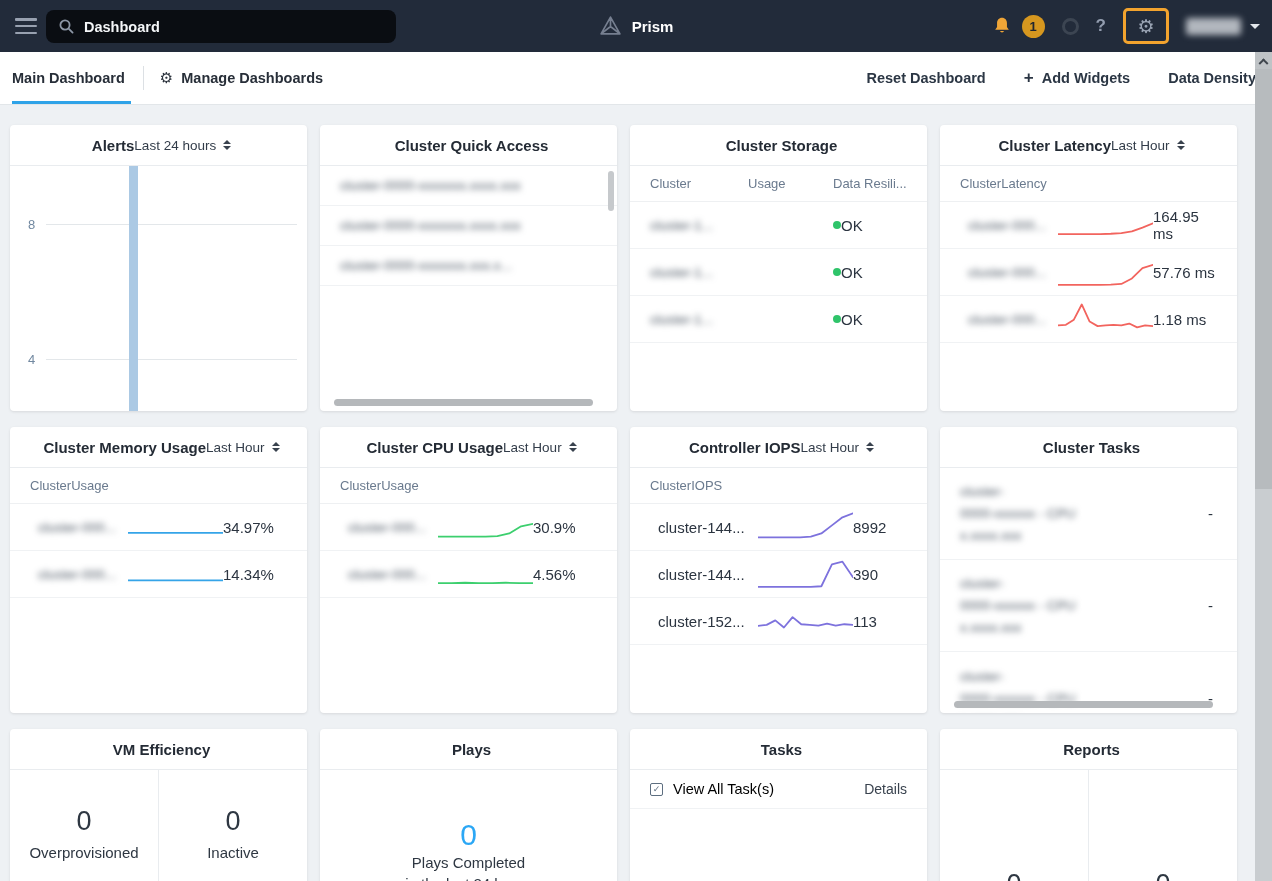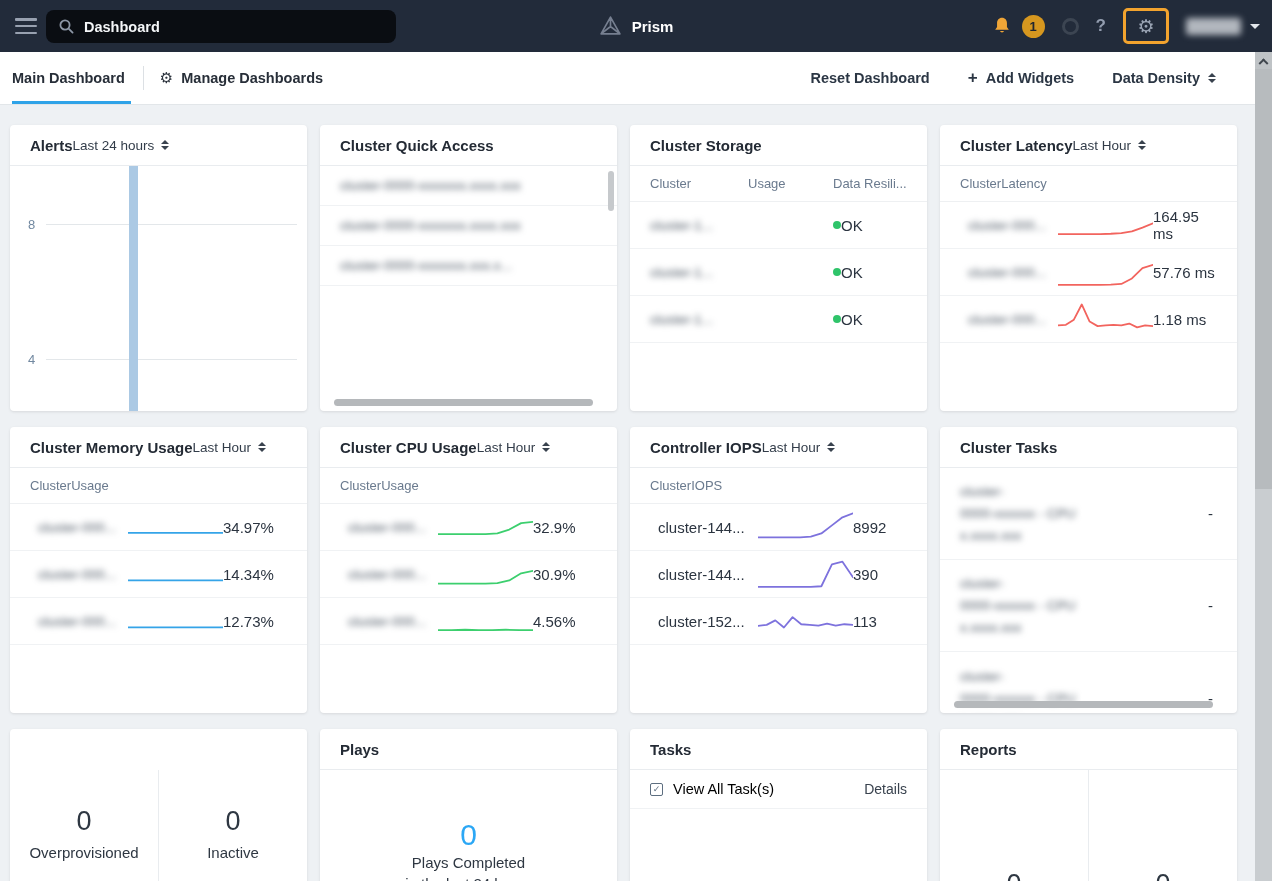--- a/index.html
+++ b/index.html
@@ -16,38 +16,38 @@
   .brand .name { color:#ffffff; font-size:15px; font-weight:700; }
   .top-right { position:absolute; right:12px; top:0; height:52px; display:flex; align-items:center; gap:17px; }
   .badge { width:23px; height:23px; border-radius:50%; background:#d6971f; color:#20262f; font-size:13px; font-weight:700; display:flex; align-items:center; justify-content:center; margin-left:-8px; }
   .ring { width:17px; height:17px; border:3.5px solid #3c4552; border-radius:50%; }
   .help { color:#939daf; font-size:17px; font-weight:700; cursor:pointer; }
   .gearbtn { width:46px; height:36px; border:3px solid #f2a32e; border-radius:5px; display:flex; align-items:center; justify-content:center; color:#9aa4b4; font-size:19px; cursor:pointer; }
   .userblob { width:55px; height:17px; border-radius:3px; background:#b2b7be; filter:blur(3px); }
   .caret { width:0; height:0; border-left:5px solid transparent; border-right:5px solid transparent; border-top:5px solid #e3e7ec; margin-left:2px; }
 
   
-  .subnav { height:53px; background:#ffffff; border-bottom:1px solid #e2e6e9; display:flex; align-items:stretch; padding-right:56px; position:relative; z-index:10; }
+  .subnav { height:53px; background:#ffffff; border-bottom:1px solid #e2e6e9; display:flex; align-items:stretch; position:relative; z-index:10; }
   .tab { position:relative; display:flex; align-items:center; padding:0 18px 0 12px; font-size:14.5px; font-weight:700; color:#272e38; cursor:pointer; }
   .tab.active::after { content:""; position:absolute; left:12px; right:12px; bottom:0; height:3px; background:#2fa3e8; }
   .vdiv { width:1px; background:#dcе0e4; background:#dce0e4; margin:14px 0; }
   .manage { display:flex; align-items:center; gap:8px; padding:0 16px; font-size:14.5px; font-weight:700; color:#272e38; cursor:pointer; }
   .manage .gear-sm { font-size:15px; color:#2b323c; }
   .subnav-actions { margin-left:auto; display:flex; align-items:center; gap:38px; }
   .subnav-actions .act { font-size:14.5px; font-weight:600; color:#2b3644; cursor:pointer; display:flex; align-items:center; gap:8px; }
   .sorter { display:inline-flex; flex-direction:column; gap:2px; }
   .sorter i { width:0; height:0; border-left:4px solid transparent; border-right:4px solid transparent; display:block; }
   .sorter .up { border-bottom:4px solid #39424e; }
   .sorter .dn { border-top:4px solid #39424e; }
 
   
   .main { padding:20px 10px; display:grid; grid-template-columns:repeat(4,297px); grid-auto-rows:286px; gap:16px 13px; }
   .card { background:#ffffff; border-radius:4px; box-shadow:0 1px 3px rgba(0,0,0,.10); position:relative; overflow:hidden; }
   .card.tall { height:320px; }
-  .card-head { height:41px; display:flex; align-items:center; justify-content:flex-start; padding:0 14px 0 20px; border-bottom:1px solid #e9ecef; }
+  .card-head { height:41px; display:flex; align-items:center; justify-content:center; padding:0 14px 0 20px; border-bottom:1px solid #e9ecef; }
   .card-title { font-size:15px; font-weight:700; color:#242b35; }
   .range { display:flex; align-items:center; gap:7px; font-size:13.5px; color:#323c49; cursor:pointer; }
   .thead { display:flex; align-items:center; height:36px; padding:0 20px; font-size:13px; color:#6a7a8e; border-bottom:1px solid #eef0f2; }
   .trow { display:flex; align-items:center; height:47px; padding:0 20px; border-bottom:1px solid #f0f2f4; font-size:15px; color:#2b3440; }
   .cname { flex:0 0 90px; white-space:nowrap; overflow:hidden;margin-left:8px; }
   .blur { filter:blur(3px); color:#4a5562; font-size:13.5px; }
   .spark { width:95px; height:38px; flex:0 0 95px; }
   .spark polyline { fill:none; stroke-width:1.8; vector-effect:non-scaling-stroke; stroke-linejoin:round; stroke-linecap:round; }
   .spark.red polyline { stroke:#f2645e; } .spark.blue polyline { stroke:#35a4e8; }
   .spark.green polyline { stroke:#3ccf6e; } .spark.purple polyline { stroke:#7d72dd; }
@@ -295,54 +295,40 @@
         </svg>
       <span class="cval">34.97%</span>
     </div>
     <div class="trow">
       <span class="cname blur">cluster-000...</span>
       <svg class="spark blue" viewBox="0 0 100 40" preserveAspectRatio="none">
           <polyline points="0.0,26.8 14.3,26.8 28.6,26.8 42.9,26.8 57.1,26.8 71.4,26.8 85.7,26.8 100.0,26.8"></polyline>
         </svg>
       <span class="cval">14.34%</span>
     </div>
-    <div class="trow">
-      <span class="cname blur">cluster-000...</span>
-      <svg class="spark blue" viewBox="0 0 100 40" preserveAspectRatio="none">
-          <polyline points="0.0,26.8 14.3,26.8 28.6,26.8 42.9,26.8 57.1,26.8 71.4,26.8 85.7,26.8 100.0,26.8"></polyline>
-        </svg>
-      <span class="cval">12.73%</span>
-    </div>
   </div>
 
   <div class="card">
     <div class="card-head">
       <span class="card-title">Cluster CPU Usage</span>
       <span class="range">
         <span>Last Hour</span>
         <span class="sorter">
             <i class="up"></i>
             <i class="dn"></i>
           </span>
       </span>
     </div>
     <div class="thead">
       <span>Cluster</span>
       <span class="cval">Usage</span>
     </div>
     <div class="trow">
       <span class="cname blur">cluster-000...</span>
       <svg class="spark green" viewBox="0 0 100 40" preserveAspectRatio="none">
-          <polyline points="0.0,27.5 12.5,27.5 25.0,27.5 37.5,27.5 50.0,27.5 62.5,26.8 75.0,22.7 87.5,15.9 100.0,14.6"></polyline>
-        </svg>
-      <span class="cval">32.9%</span>
-    </div>
-    <div class="trow">
-      <span class="cname blur">cluster-000...</span>
-      <svg class="spark green" viewBox="0 0 100 40" preserveAspectRatio="none">
           <polyline points="0.0,30.2 12.5,30.2 25.0,30.2 37.5,30.2 50.0,30.2 62.5,29.5 75.0,26.8 87.5,19.3 100.0,16.6"></polyline>
         </svg>
       <span class="cval">30.9%</span>
     </div>
     <div class="trow">
       <span class="cname blur">cluster-000...</span>
       <svg class="spark green" viewBox="0 0 100 40" preserveAspectRatio="none">
           <polyline points="0.0,29.5 14.3,29.5 28.6,29.2 42.9,29.5 57.1,29.5 71.4,29.2 85.7,29.5 100.0,29.5"></polyline>
         </svg>
       <span class="cval">4.56%</span>
@@ -412,20 +398,23 @@
         <span>cluster-</span>
           <span>0000-xxxxxx - CPU</span>
           <span>x.xxxx.xxx</span>
       </span>
       <span class="rw-dash">-</span>
     </div>
     <div class="hscroll"></div>
   </div>
 
   <div class="card tall">
+    <div class="card-head">
+      <span class="card-title">VM Efficiency</span>
+    </div>
     <div class="split">
       <div class="cell">
         <div class="big0">0</div>
         <div class="cell-label">Overprovisioned</div>
       </div>
       <div class="cell">
         <div class="big0">0</div>
         <div class="cell-label">Inactive</div>
       </div>
     </div>

